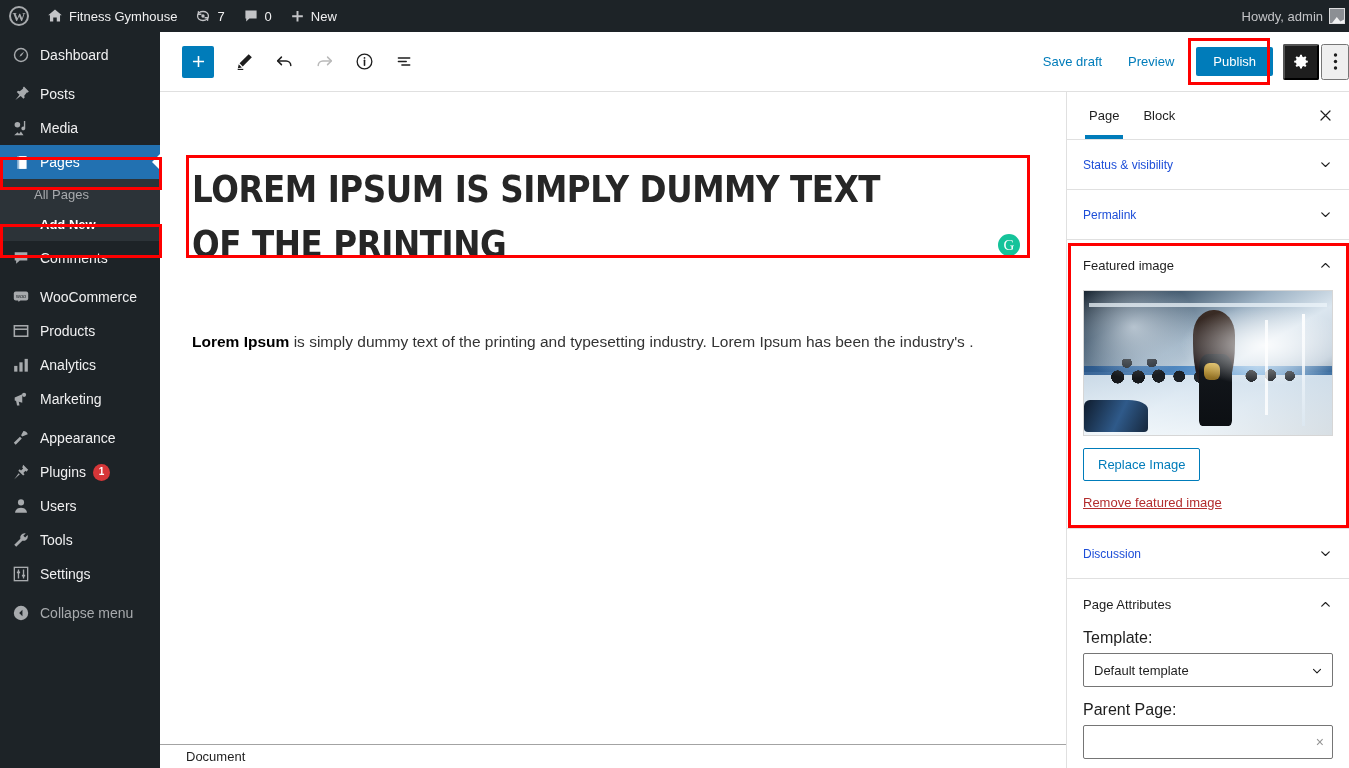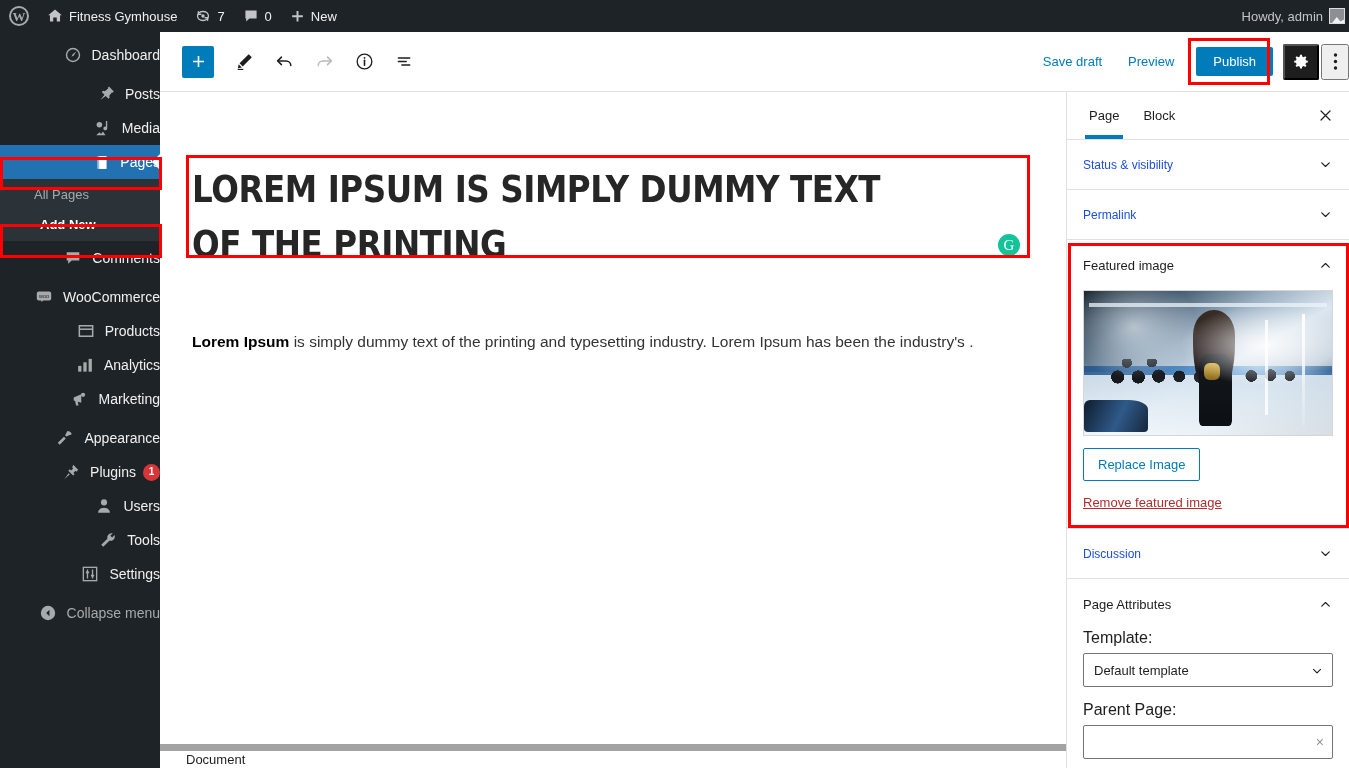--- a/index.html
+++ b/index.html
@@ -55,21 +55,20 @@
     width: 160px; height: 736px;
     background: #1d2327;
     z-index: 50;
   }
   .menu-item {
     position: relative;
     display: flex; align-items: center;
     height: 34px; padding-left: 11px;
     color: #f0f0f1; font-size: 14px;
     line-height: 1;
-    justify-content: flex-end;
   }
   .menu-item .mi-icon {
     width: 20px; height: 20px; margin-right: 9px;
     display: flex; align-items: center; justify-content: center;
     color: #a7aaad; flex: 0 0 20px;
   }
   .menu-item .mi-label { white-space: nowrap; }
   .menu-sep { height: 5px; }
   .menu-item.current {
     background: #2271b1; color: #fff; font-weight: 400;
@@ -174,21 +173,21 @@
     background: #15c39a; color: #fff;
     display: flex; align-items: center; justify-content: center;
     font-family: "Liberation Serif", serif;
     font-size: 15px; font-weight: 400; line-height: 1;
   }
 
   
   #editor-footer {
     position: absolute; left: 160px; top: 744px;
     width: 906px; height: 24px;
-    background: #fff; border-top: 7px solid #a3a3a3;
+    background: #fff; border-top: 1px solid #a3a3a3;
     display: flex; align-items: center; padding-left: 26px;
     font-size: 13px; color: #1e1e1e; z-index: 45;
   }
 
   
   #settings-sidebar {
     position: absolute; top: 92px; left: 1066px;
     width: 283px; height: 676px;
     background: #fff; border-left: 1px solid #e0e0e0;
     overflow: hidden; z-index: 42;

